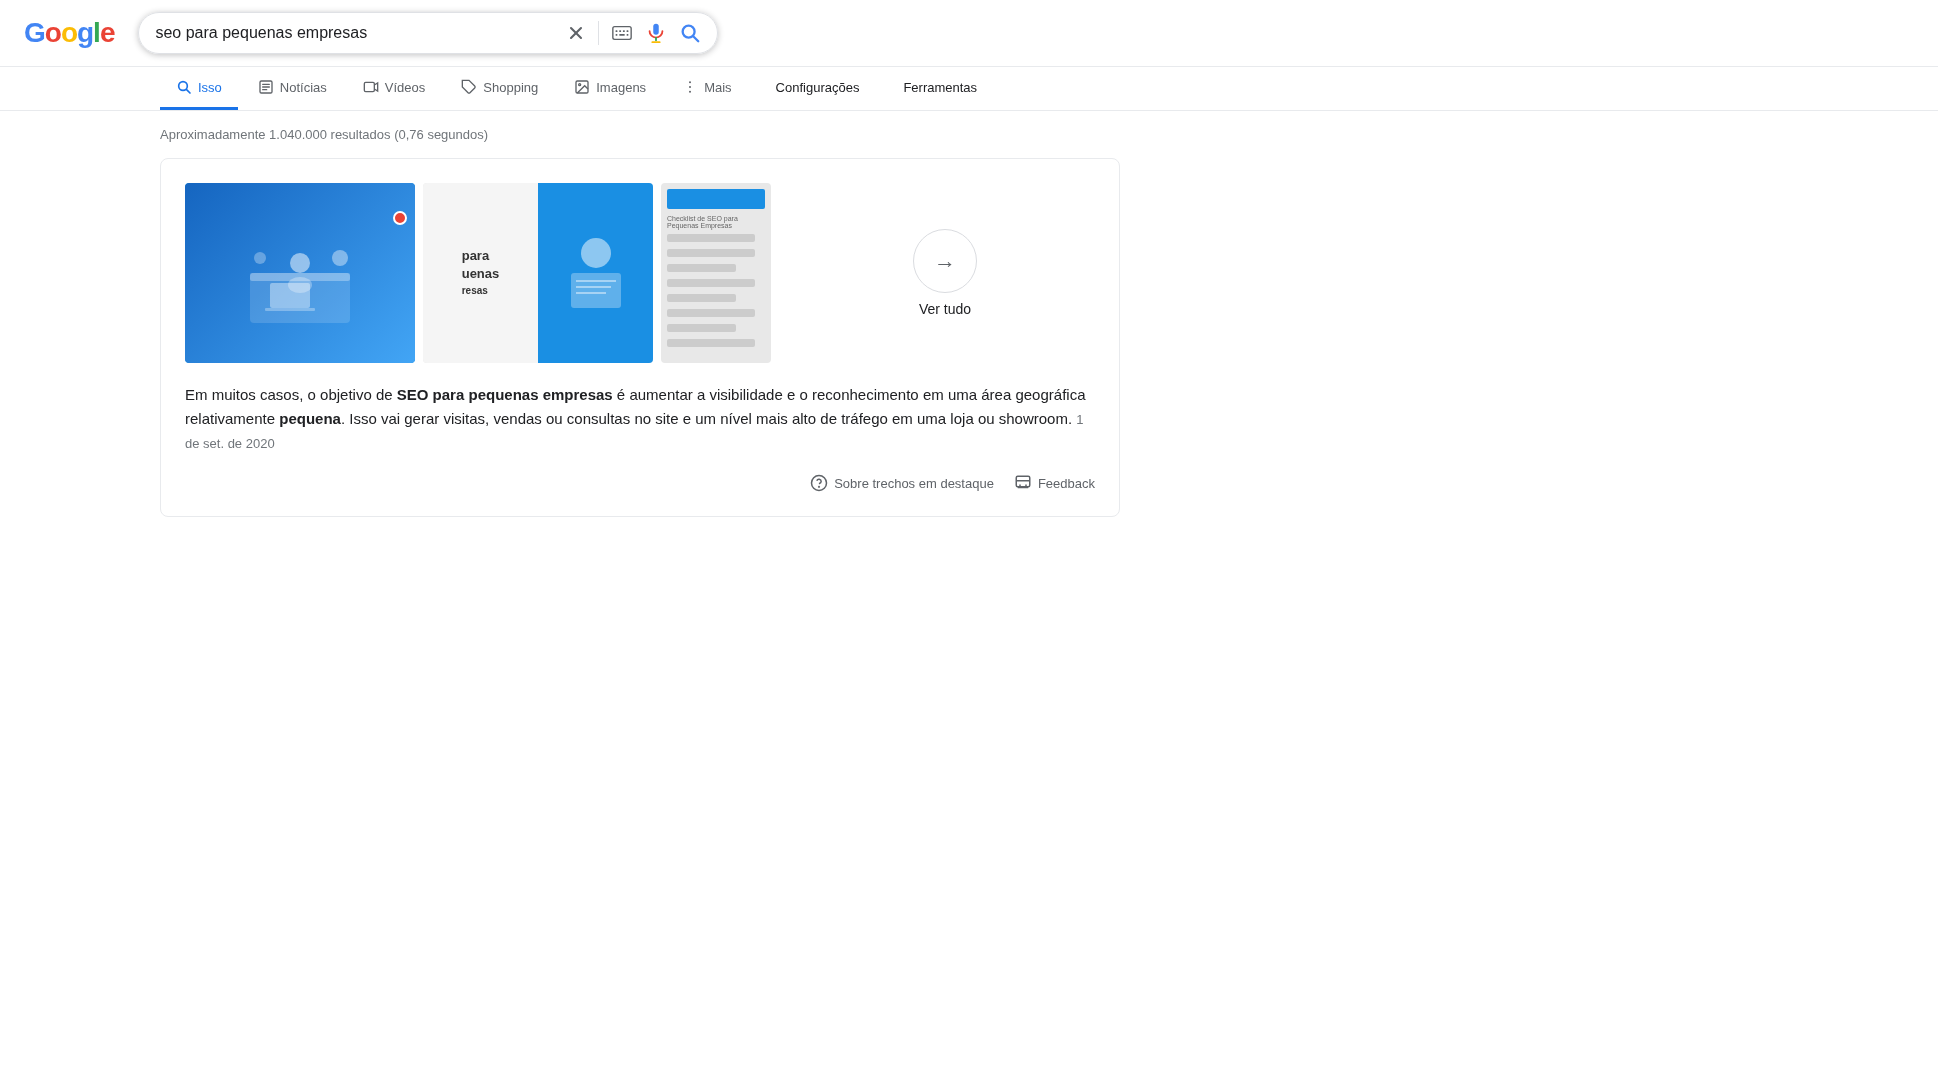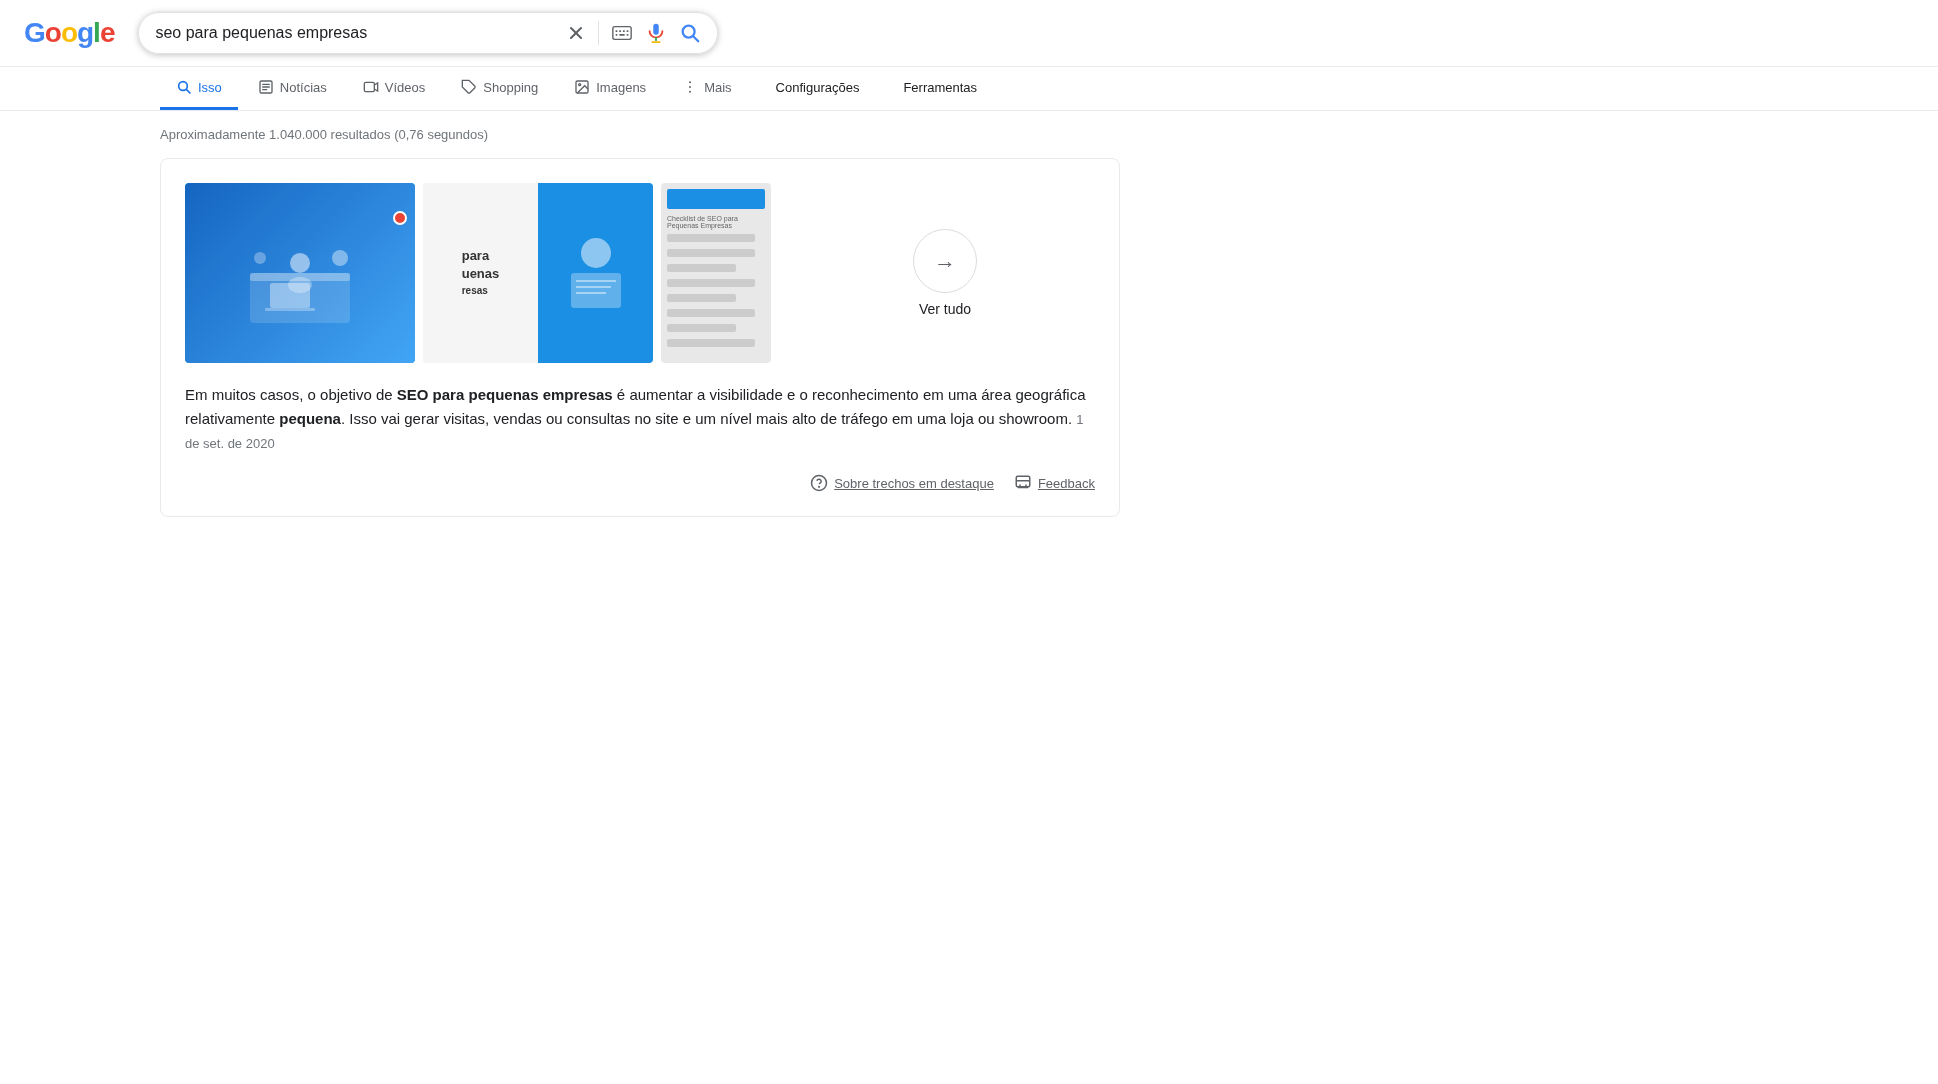--- a/index.html
+++ b/index.html
@@ -237,21 +237,20 @@
       margin-top: 16px;
       color: #5f6368;
       font-size: 13px;
     }
 
     .footer-item {
       display: flex;
       align-items: center;
       gap: 6px;
       cursor: pointer;
-      text-decoration: underline;
     }
 
     .footer-icon {
       width: 18px;
       height: 18px;
       display: inline-flex;
       align-items: center;
       justify-content: center;
     }
 

